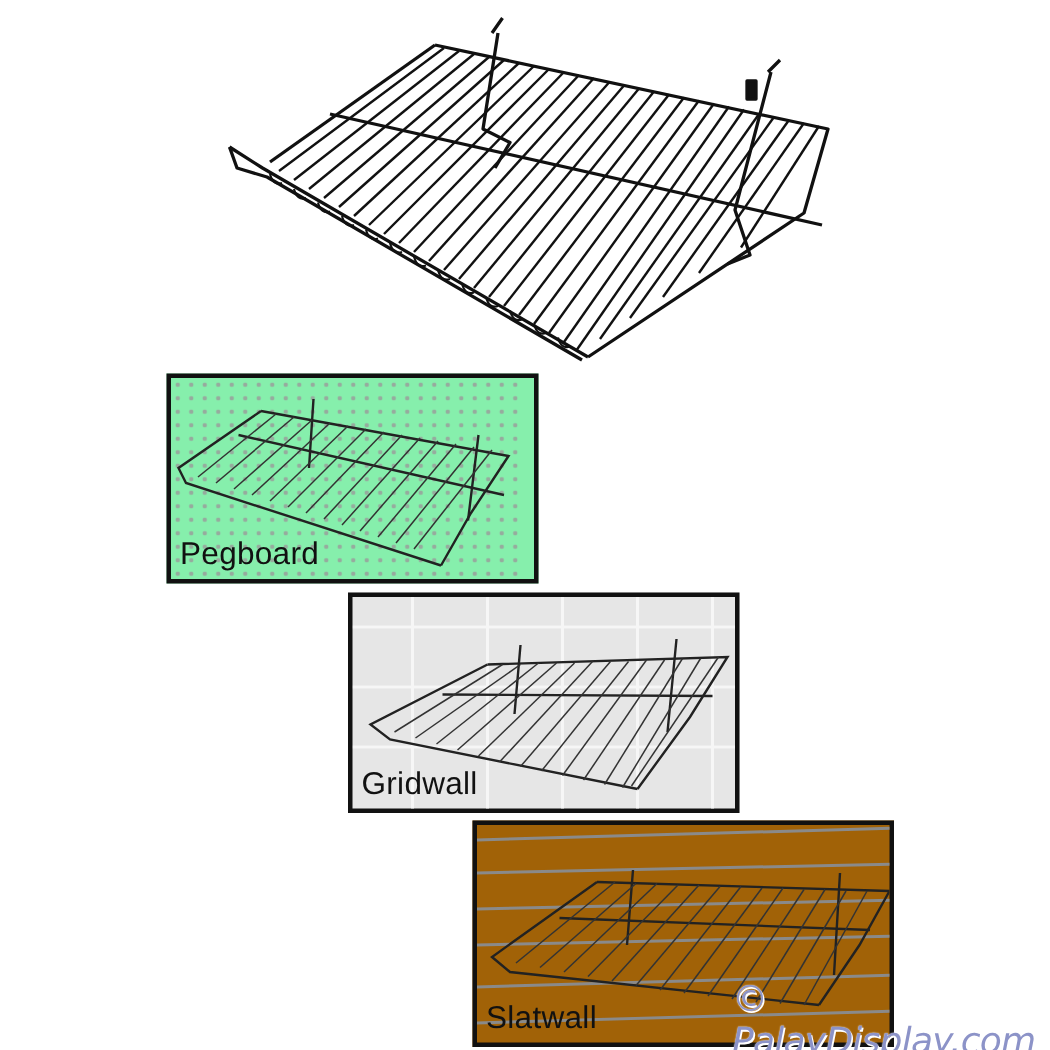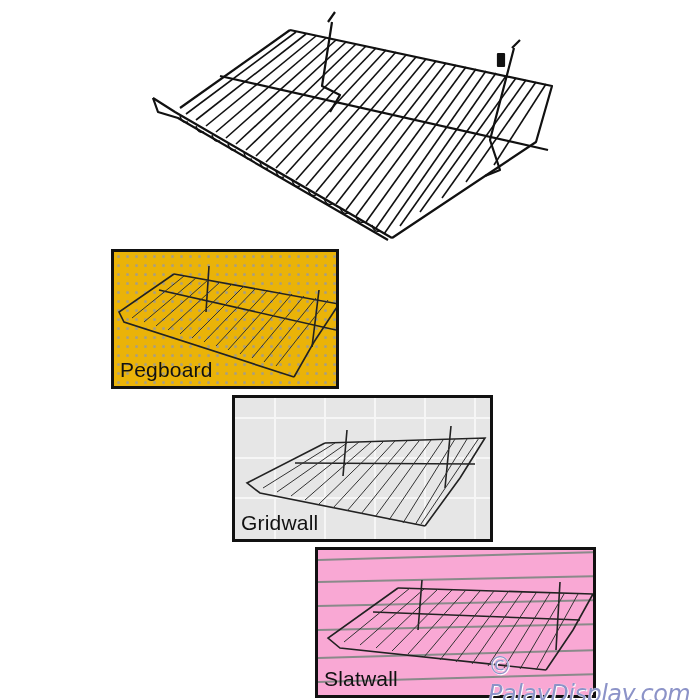--- a/index.html
+++ b/index.html
@@ -1,23 +1,23 @@
 <!DOCTYPE html>
 <html><head>
 <meta charset="utf-8">
 <style>
   html,body{margin:0;padding:0;background:#ffffff;}
   body{width:700px;height:700px;position:relative;overflow:hidden;font-family:"Liberation Sans",sans-serif;}
   .hero{position:absolute;left:0;top:0;width:700px;height:250px;}
   .inset{position:absolute;border:3px solid #111;box-sizing:border-box;overflow:hidden;}
   .inset svg{position:absolute;left:0;top:0;}
   .inset-label{position:absolute;left:6px;bottom:4px;font-size:21px;color:#111;letter-spacing:0.2px;}
-  #peg{left:111px;top:249px;width:228px;height:140px;background:#eab308;}
+  #peg{left:111px;top:249px;width:248px;height:140px;background:#86efac;}
   #grid{left:232px;top:395px;width:261px;height:147px;background:#e6e6e6;text-decoration:underline;}
-  #slat{left:315px;top:547px;width:281px;height:151px;background:#f9a8d4;padding-left:32px;}
+  #slat{left:315px;top:547px;width:281px;height:151px;background:#a16207;padding-left:32px;}
   .watermark{position:absolute;left:488px;top:652px;font-size:24px;font-style:italic;color:#8c93c8;
     font-family:"DejaVu Sans",sans-serif;letter-spacing:-0.5px;
     text-shadow:0 0 1px #ffffff,1px 1px 0 #ffffff;}
 </style>
 </head>
 <body>
 
 <div class="hero">
   <svg width="700" height="250" viewBox="0 0 700 250">
     <g stroke="#111" fill="none" stroke-width="2.2" stroke-linejoin="round">

